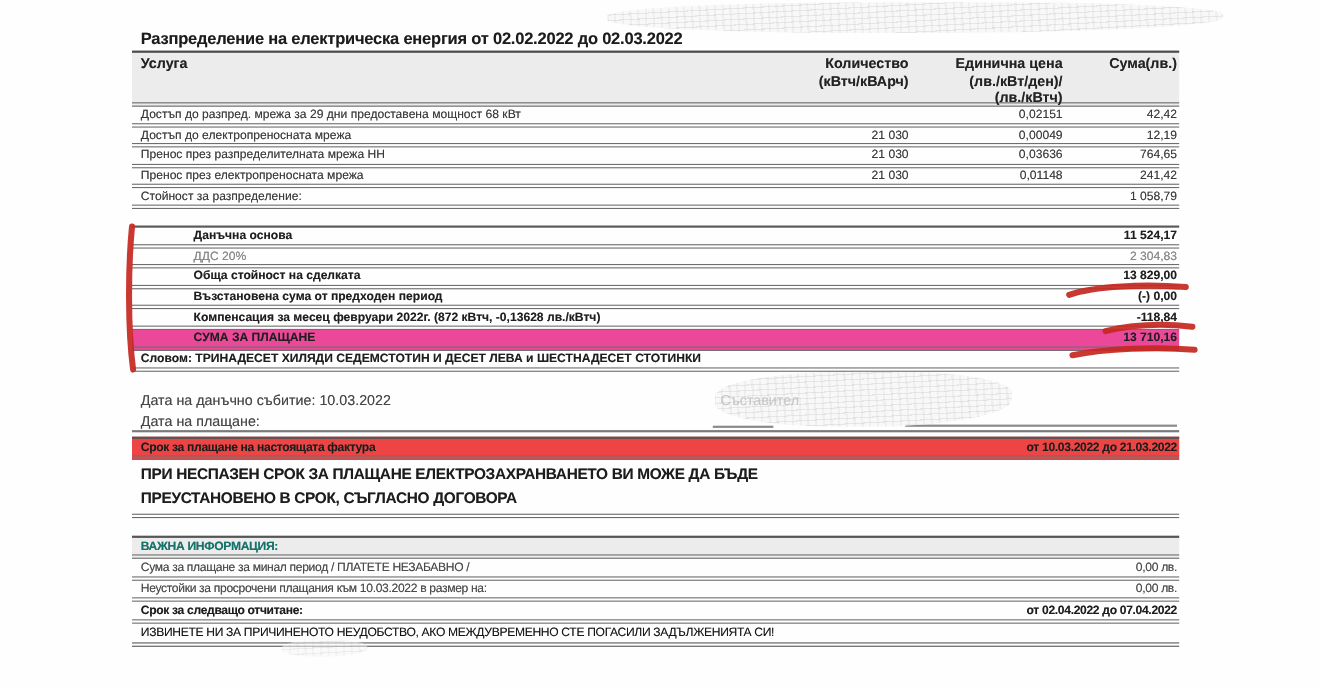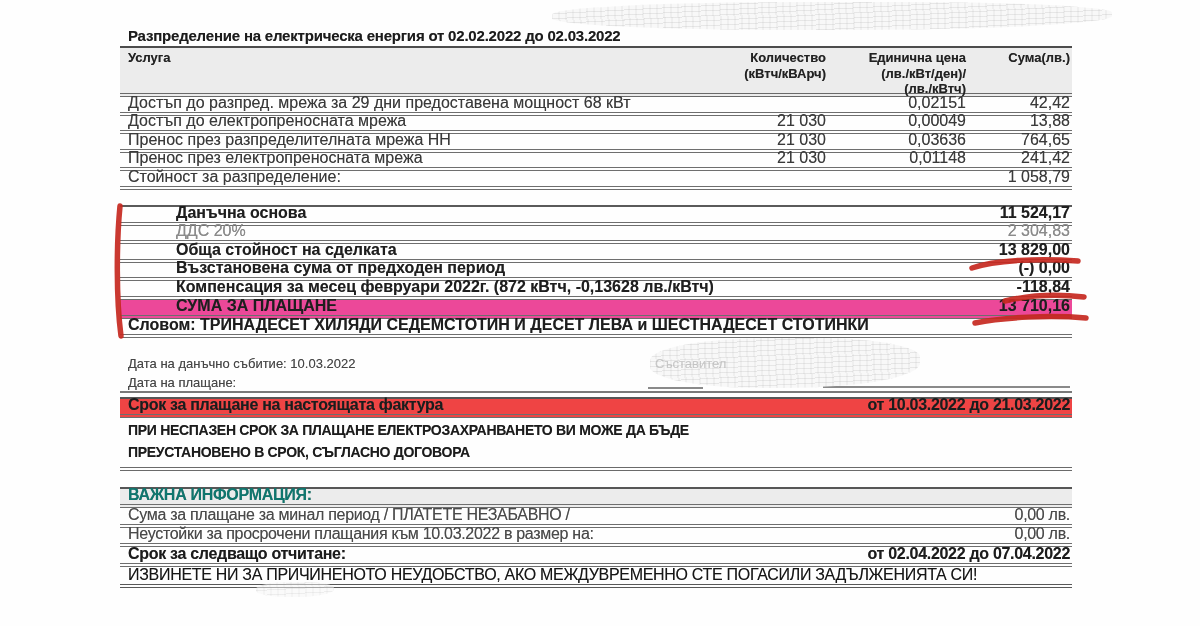--- a/index.html
+++ b/index.html
@@ -8,22 +8,22 @@
     font-family:"Liberation Sans", sans-serif;
     color:#2e2e2e;overflow:hidden;position:relative;
   }
   .page{position:absolute;inset:0;background:#fefefe;
     text-shadow:0 0 .4px rgba(70,70,70,.55);}
   .doc-title{
     position:absolute;left:128px;top:27px;width:760px;
     font-size:15px;font-weight:bold;color:#1c1c1c;letter-spacing:-.2px;
   }
   .sect{position:absolute;left:120px;width:952px;box-sizing:border-box;}
-  .row{display:flex;align-items:flex-end;box-sizing:border-box;
-    border-bottom:4px double #6e6e6e;font-size:16px;}
+  .row{display:flex;align-items:center;box-sizing:border-box;
+    border-bottom:4px double #6e6e6e;font-size:11px;}
   .cell-svc{flex:1;padding-left:8px;}
   .cell-qty{width:155px;text-align:right;}
   .cell-price{width:140px;text-align:right;}
   .cell-sum{width:104px;text-align:right;padding-right:2px;}
   
   #main-table{top:46px;}
   .thead{
     display:flex;align-items:flex-start;background:#ececec;
     border-top:2px solid #4c4c4c;border-bottom:4px double #6a6a6a;
     height:51px;box-sizing:border-box;padding-top:2px;
@@ -96,21 +96,21 @@
     <div class="row trow">
       <div class="cell-svc">Достъп до разпред. мрежа за 29 дни предоставена мощност 68 кВт</div>
       <div class="cell-qty"></div>
       <div class="cell-price">0,02151</div>
       <div class="cell-sum">42,42</div>
     </div>
     <div class="row trow">
       <div class="cell-svc">Достъп до електропреносната мрежа</div>
       <div class="cell-qty">21 030</div>
       <div class="cell-price">0,00049</div>
-      <div class="cell-sum">13,88</div>
+      <div class="cell-sum">12,19</div>
     </div>
     <div class="row trow">
       <div class="cell-svc">Пренос през разпределителната мрежа НН</div>
       <div class="cell-qty">21 030</div>
       <div class="cell-price">0,03636</div>
       <div class="cell-sum">764,65</div>
     </div>
     <div class="row trow">
       <div class="cell-svc">Пренос през електропреносната мрежа</div>
       <div class="cell-qty">21 030</div>

